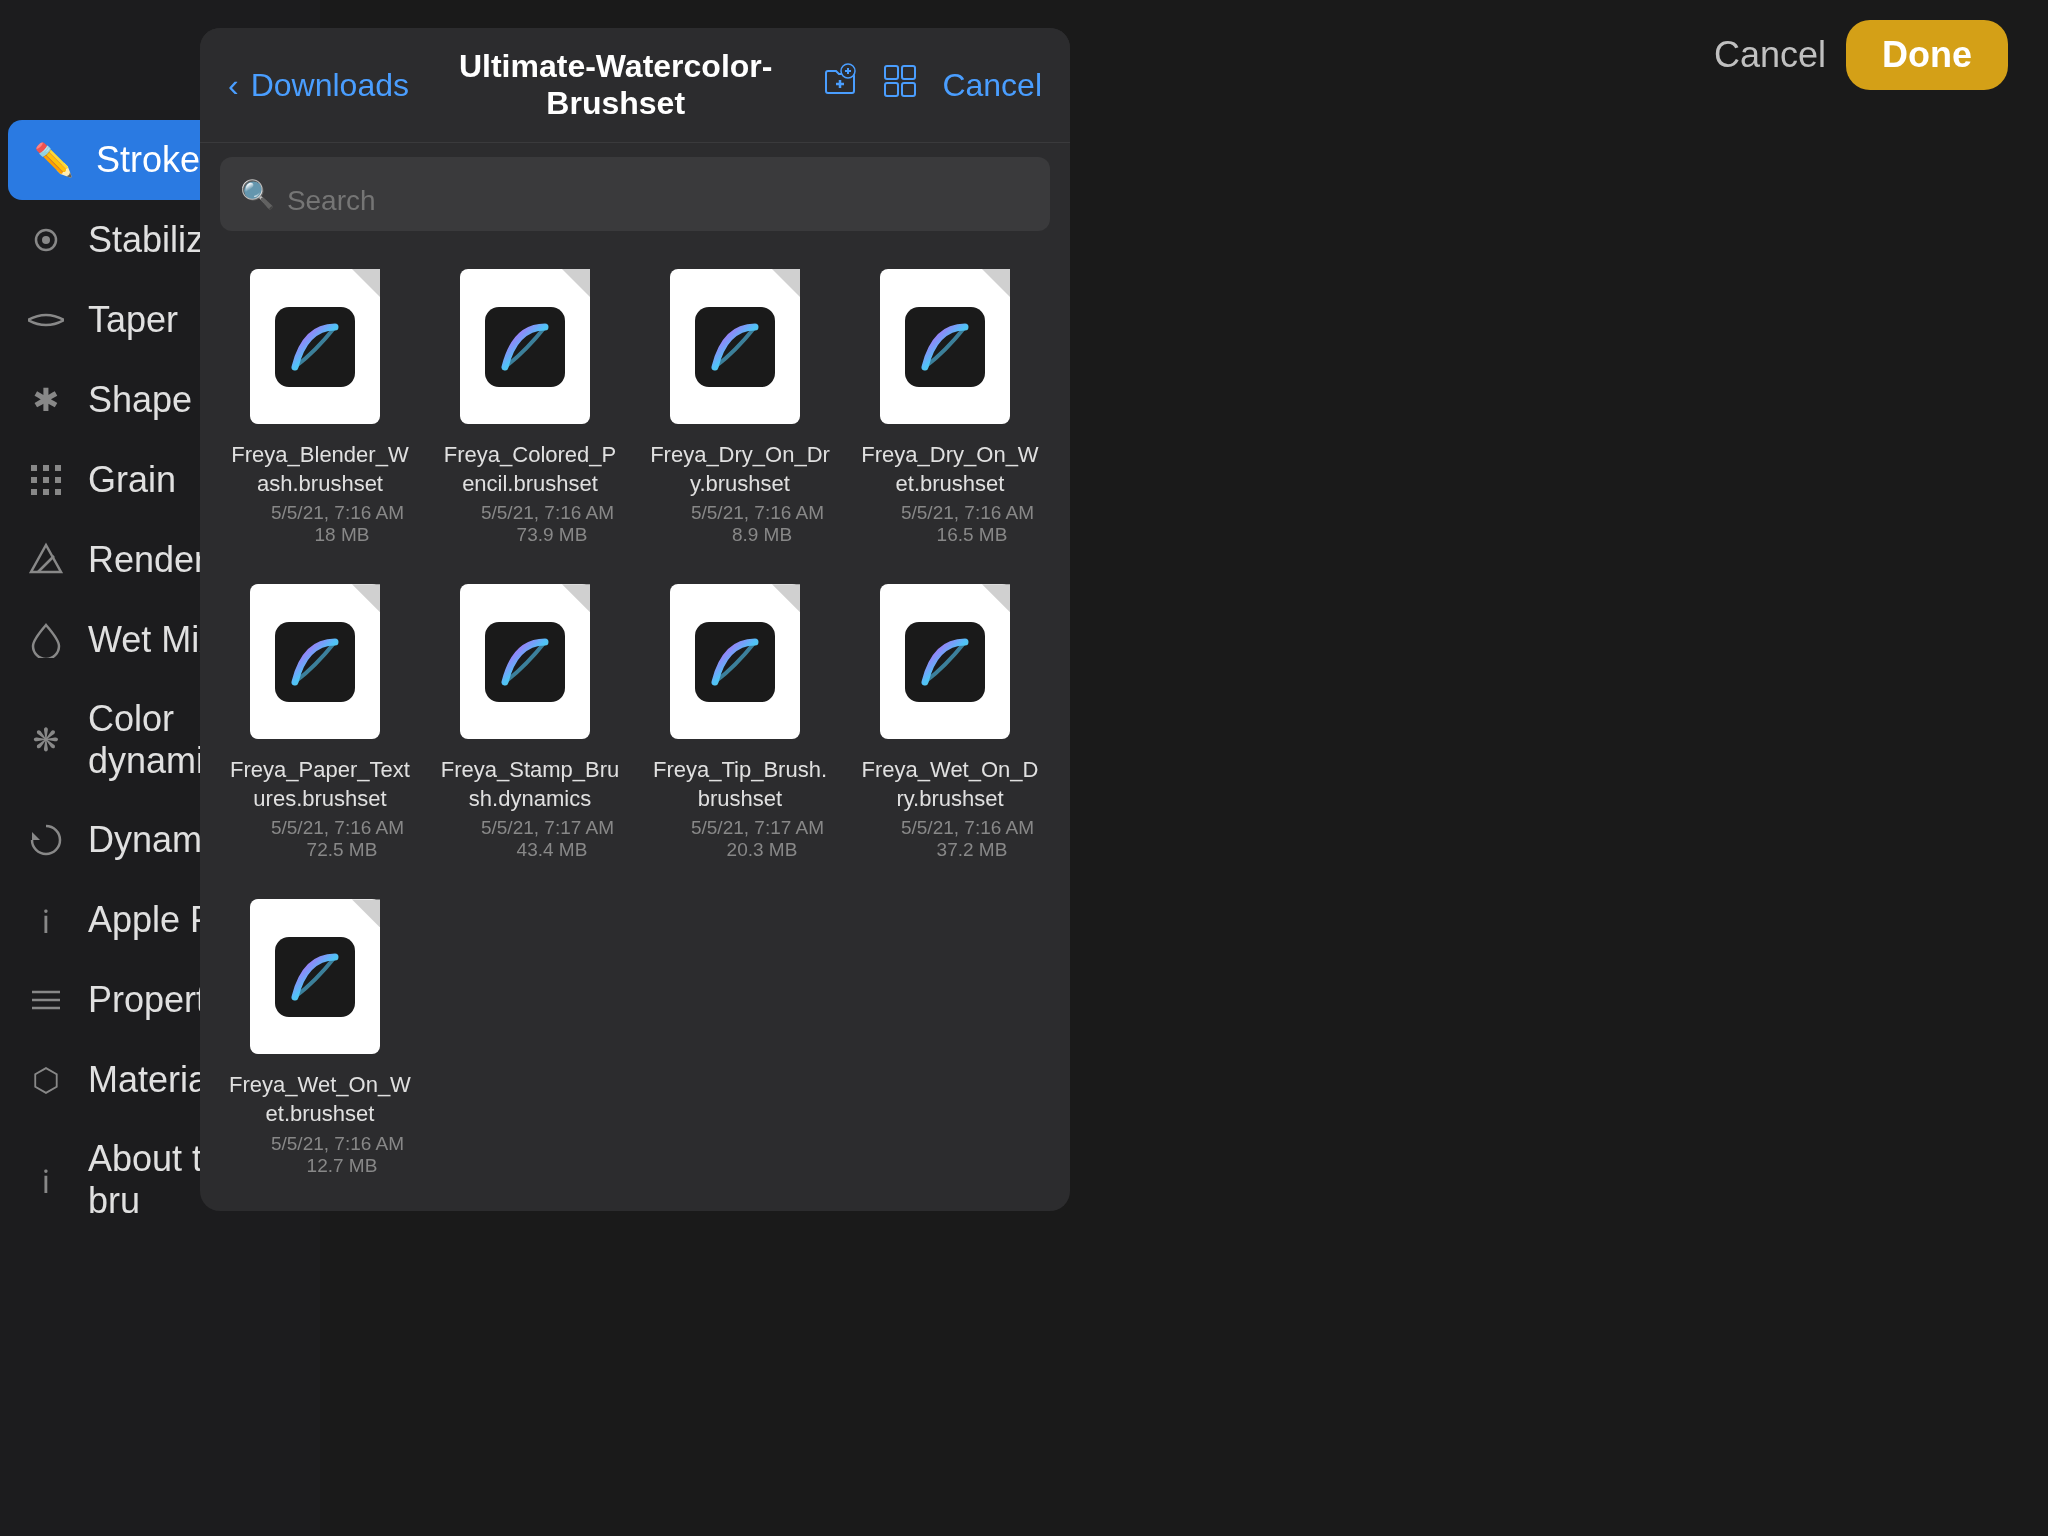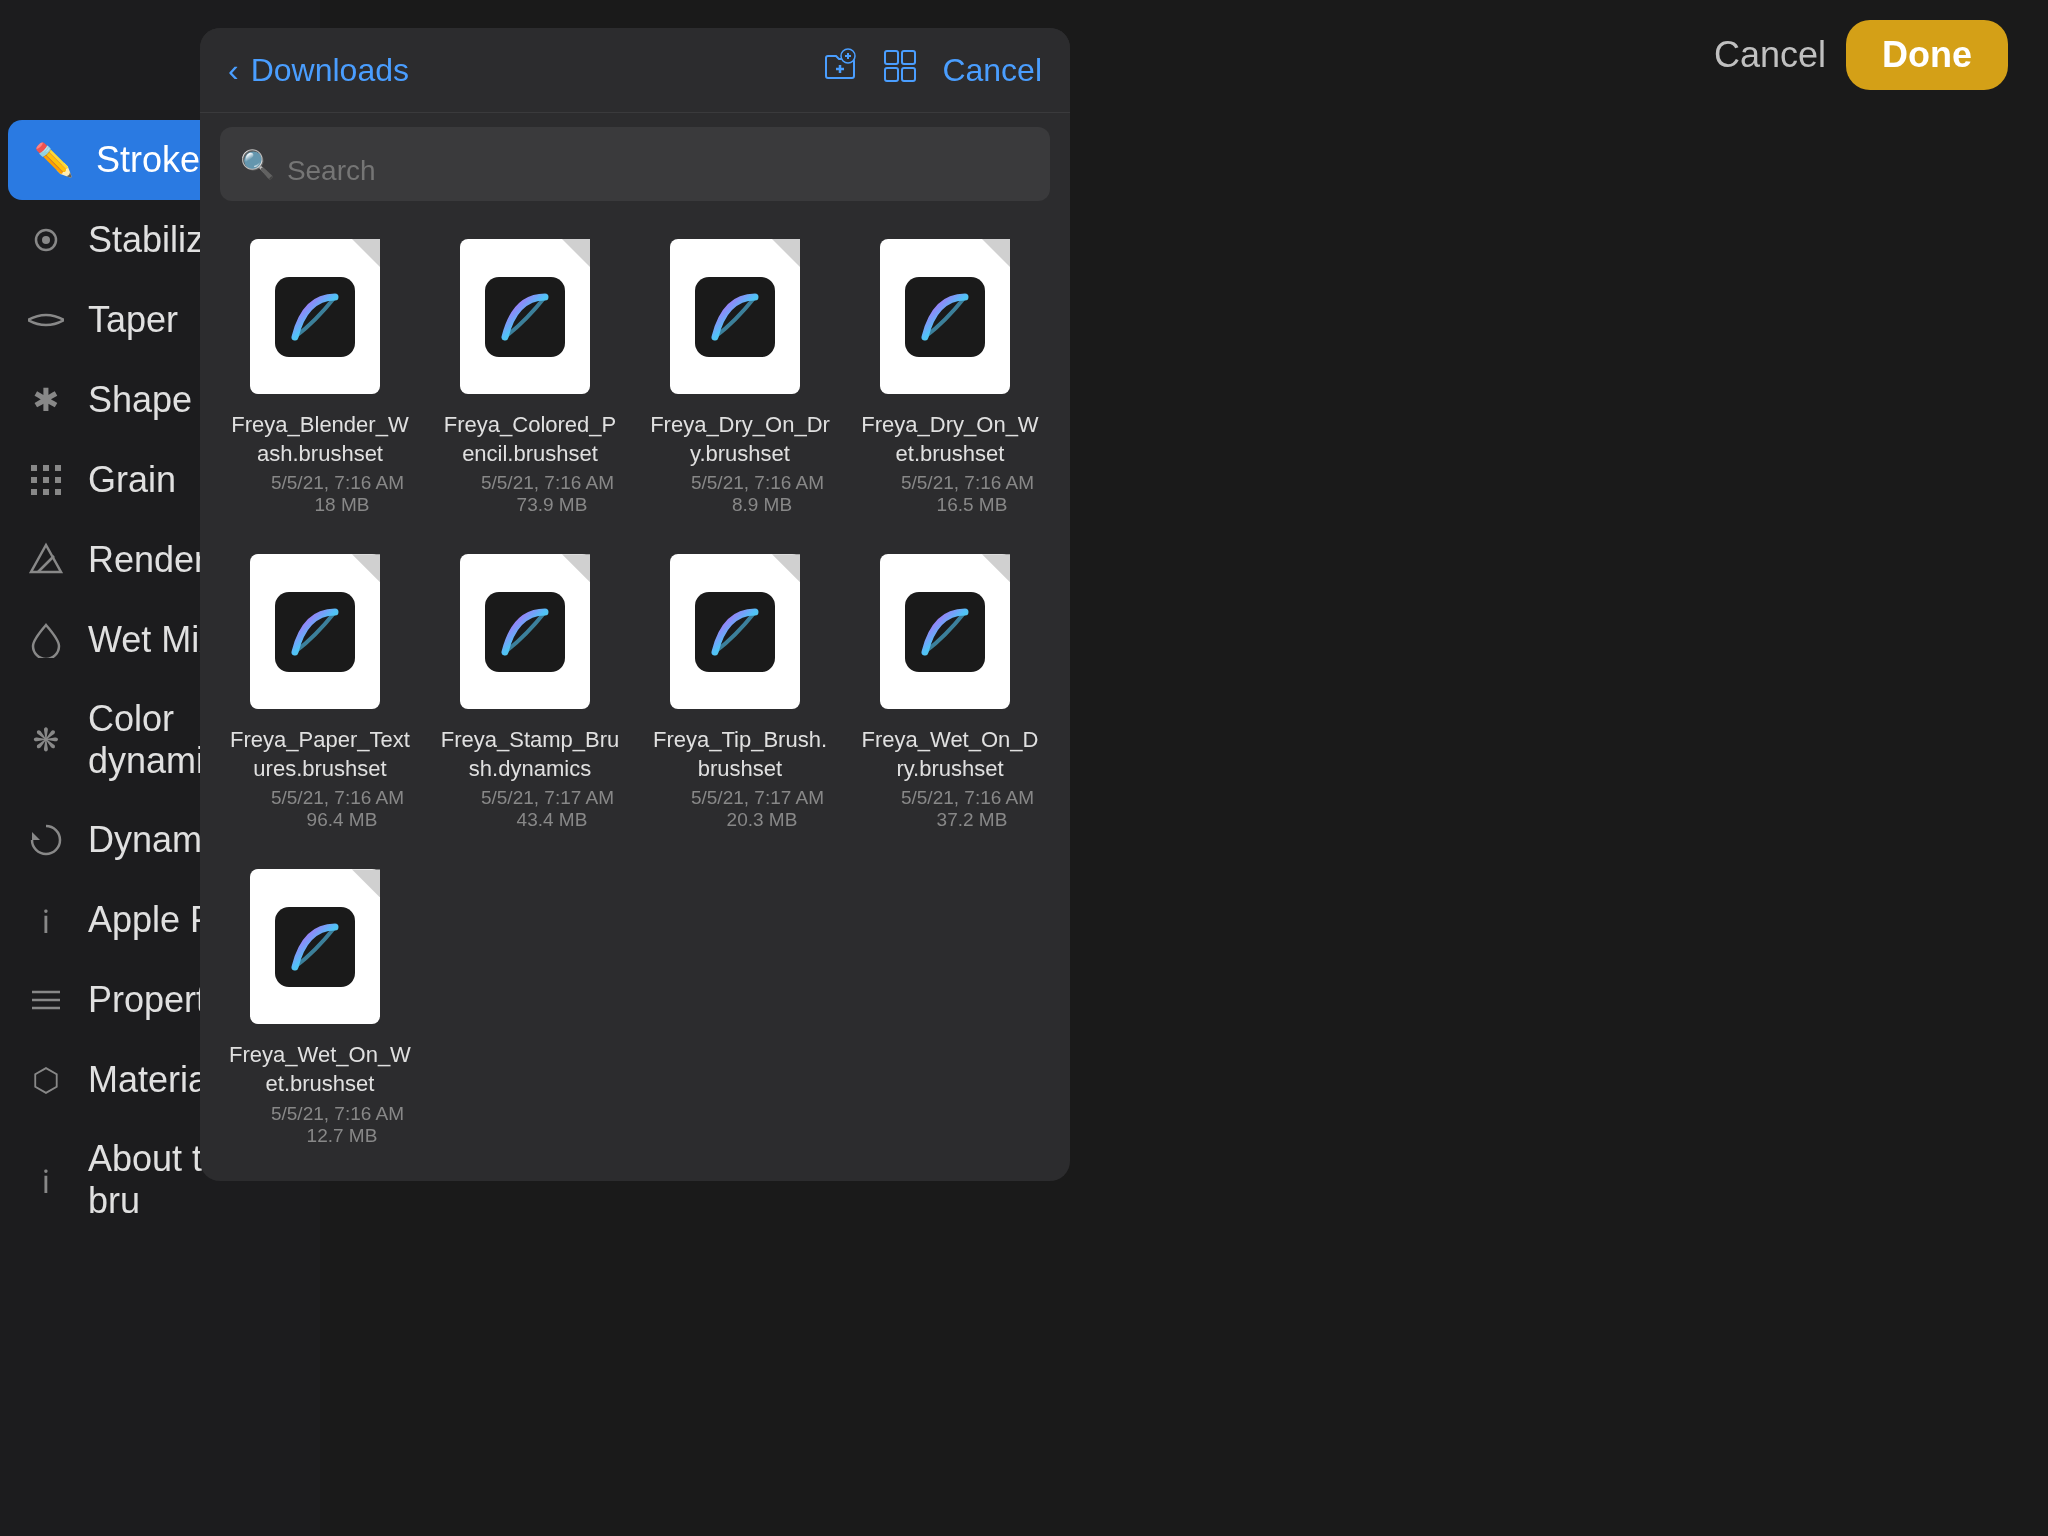--- a/index.html
+++ b/index.html
@@ -403,20 +403,21 @@
   </div>
 </div>
 
 <div class="modal">
 
   <div class="modal-header">
     <div class="modal-header-left">
       <span class="back-chevron">‹</span>
       <span class="breadcrumb-text">Downloads</span>
     </div>
+    <span class="modal-title">Ultimate-Watercolor-Brushset</span>
     <div class="modal-header-right">
       <span class="header-icon">
         <svg width="36" height="36" viewBox="0 0 36 36" fill="none">
           <path d="M4 28V10C4 8.9 4.9 8 6 8H14L17 11H30C31.1 11 32 11.9 32 13V28C32 29.1 31.1 30 30 30H6C4.9 30 4 29.1 4 28Z" stroke="#4a9eff" stroke-width="2"></path>
           <line x1="18" y1="17" x2="18" y2="25" stroke="#4a9eff" stroke-width="2.5"></line>
           <line x1="14" y1="21" x2="22" y2="21" stroke="#4a9eff" stroke-width="2.5"></line>
           <circle cx="26" cy="8" r="7" fill="#2c2c2e" stroke="#4a9eff" stroke-width="1.5"></circle>
           <line x1="26" y1="5" x2="26" y2="11" stroke="#4a9eff" stroke-width="2"></line>
           <line x1="23" y1="8" x2="29" y2="8" stroke="#4a9eff" stroke-width="2"></line>
         </svg>
@@ -540,21 +541,21 @@
       </linearGradient>
     </defs>
     <path d="M10 50 Q20 10 50 10" stroke="url(#g4)" stroke-width="7" fill="none" stroke-linecap="round"></path>
     <path d="M10 50 Q30 35 50 10" stroke="url(#g4)" stroke-width="4" fill="none" stroke-linecap="round" opacity="0.6"></path>
   </svg>
         </div>
       </div>
     </div>
     <div class="file-name">Freya_Paper_Textures.brushset</div>
     <div class="file-date">5/5/21, 7:16 AM</div>
-    <div class="file-size">96.4 MB</div>
+    <div class="file-size">72.5 MB</div>
   </div>
       <div class="file-item">
     <div class="file-icon">
       <div class="file-doc">
         <div class="file-doc-inner">
           <svg class="procreate-icon" viewBox="0 0 60 60" xmlns="http://www.w3.org/2000/svg">
     <defs>
       <linearGradient id="g5" x1="0%" y1="0%" x2="100%" y2="100%">
         <stop offset="0%" style="stop-color:#e040fb"></stop>
         <stop offset="50%" style="stop-color:#4fc3f7"></stop>

